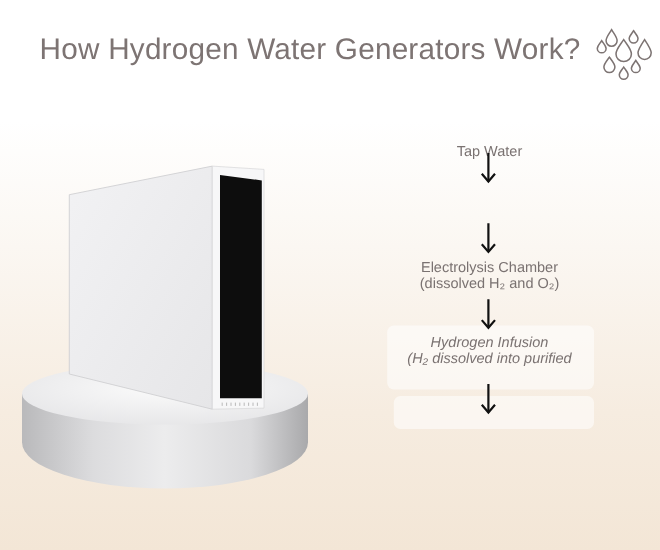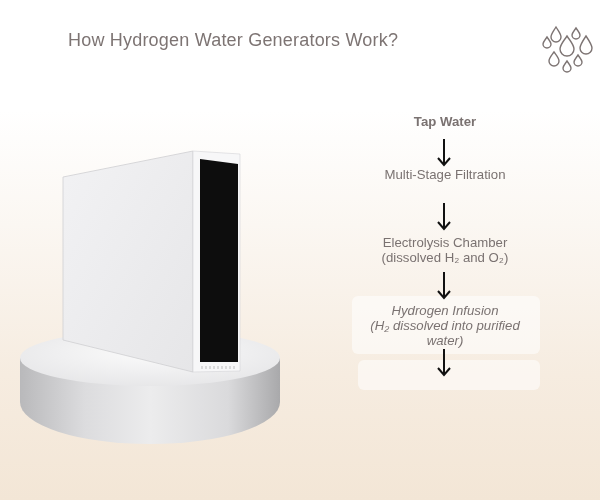--- a/index.html
+++ b/index.html
@@ -3,23 +3,22 @@
 <meta charset="utf-8">
 <style>
   html, body { margin: 0; padding: 0; }
   body {
     width: 600px; height: 500px; overflow: hidden; position: relative;
     background: linear-gradient(180deg, #ffffff 0%, #ffffff 22%, #fbf7f2 45%, #f6ece0 75%, #f3e6d6 100%);
     font-family: "DejaVu Sans", sans-serif;
   }
   .title {
     position: absolute; left: 36px; top: 30px;
-    font-size: 18px; color: #7d7473; font-weight: 300; letter-spacing: 0.2px;
+    font-size: 27px; color: #7d7473; font-weight: 300; letter-spacing: 0.2px;
     font-family: "Liberation Sans", sans-serif;
-    margin-left: 32px;
   }
   .drops { position: absolute; left: 540px; top: 24px; width: 56px; height: 50px; }
   .device-wrap { position: absolute; left: 0; top: 140px; width: 300px; height: 340px; }
   .flow { position: absolute; left: 340px; top: 110px; width: 210px; }
   .step {
     position: absolute; left: 0; width: 210px; text-align: center;
     color: #7a7271; font-size: 13.2px; line-height: 15px;
     font-family: "Liberation Sans", sans-serif;
   }
   .arrow { position: absolute; left: 96px; width: 16px; height: 30px; }
@@ -82,49 +81,47 @@
         <line x1="230" y1="226" x2="230" y2="229"></line>
       <line x1="234" y1="226" x2="234" y2="229"></line>
     </g>
   </g>
 </svg>
 
 <div class="flow">
   <div class="card-bg" style="left:12px; top:186px; width:188px; height:58px;"></div>
   <div class="card-bg" style="left:18px; top:250px; width:182px; height:30px;"></div>
 
-  <div class="step" style="top:4px;font-weight:bold;">
+  <div class="step" style="top:20px;">
     <div>Tap Water</div>
   </div>
   <svg class="arrow" style="top:28px;" viewBox="0 0 16 30">
     <line x1="8" y1="1" x2="8" y2="27" stroke="#111" stroke-width="2"></line>
     <polyline points="2,20 8,27 14,20" fill="none" stroke="#111" stroke-width="2"></polyline>
   </svg>
 
   <div class="step" style="top:57px;">
-    <div>Multi-Stage Filtration</div>
   </div>
   <svg class="arrow" style="top:92px;" viewBox="0 0 16 30">
     <line x1="8" y1="1" x2="8" y2="27" stroke="#111" stroke-width="2"></line>
     <polyline points="2,20 8,27 14,20" fill="none" stroke="#111" stroke-width="2"></polyline>
   </svg>
 
   <div class="step" style="top:125px;">
     <div>Electrolysis Chamber</div>
     <div>(dissolved H₂ and O₂)</div>
   </div>
   <svg class="arrow" style="top:161px;" viewBox="0 0 16 30">
     <line x1="8" y1="1" x2="8" y2="27" stroke="#111" stroke-width="2"></line>
     <polyline points="2,20 8,27 14,20" fill="none" stroke="#111" stroke-width="2"></polyline>
   </svg>
 
   <div class="step" style="top:193px;font-style:italic;">
     <div>Hydrogen Infusion</div>
     <div>(H₂ dissolved into purified</div>
-    <div>water)</div>
   </div>
   <svg class="arrow" style="top:238px;" viewBox="0 0 16 30">
     <line x1="8" y1="1" x2="8" y2="27" stroke="#111" stroke-width="2"></line>
     <polyline points="2,20 8,27 14,20" fill="none" stroke="#111" stroke-width="2"></polyline>
   </svg>
 
   <div class="step" style="top:270px;">
   </div>
 </div>
 

